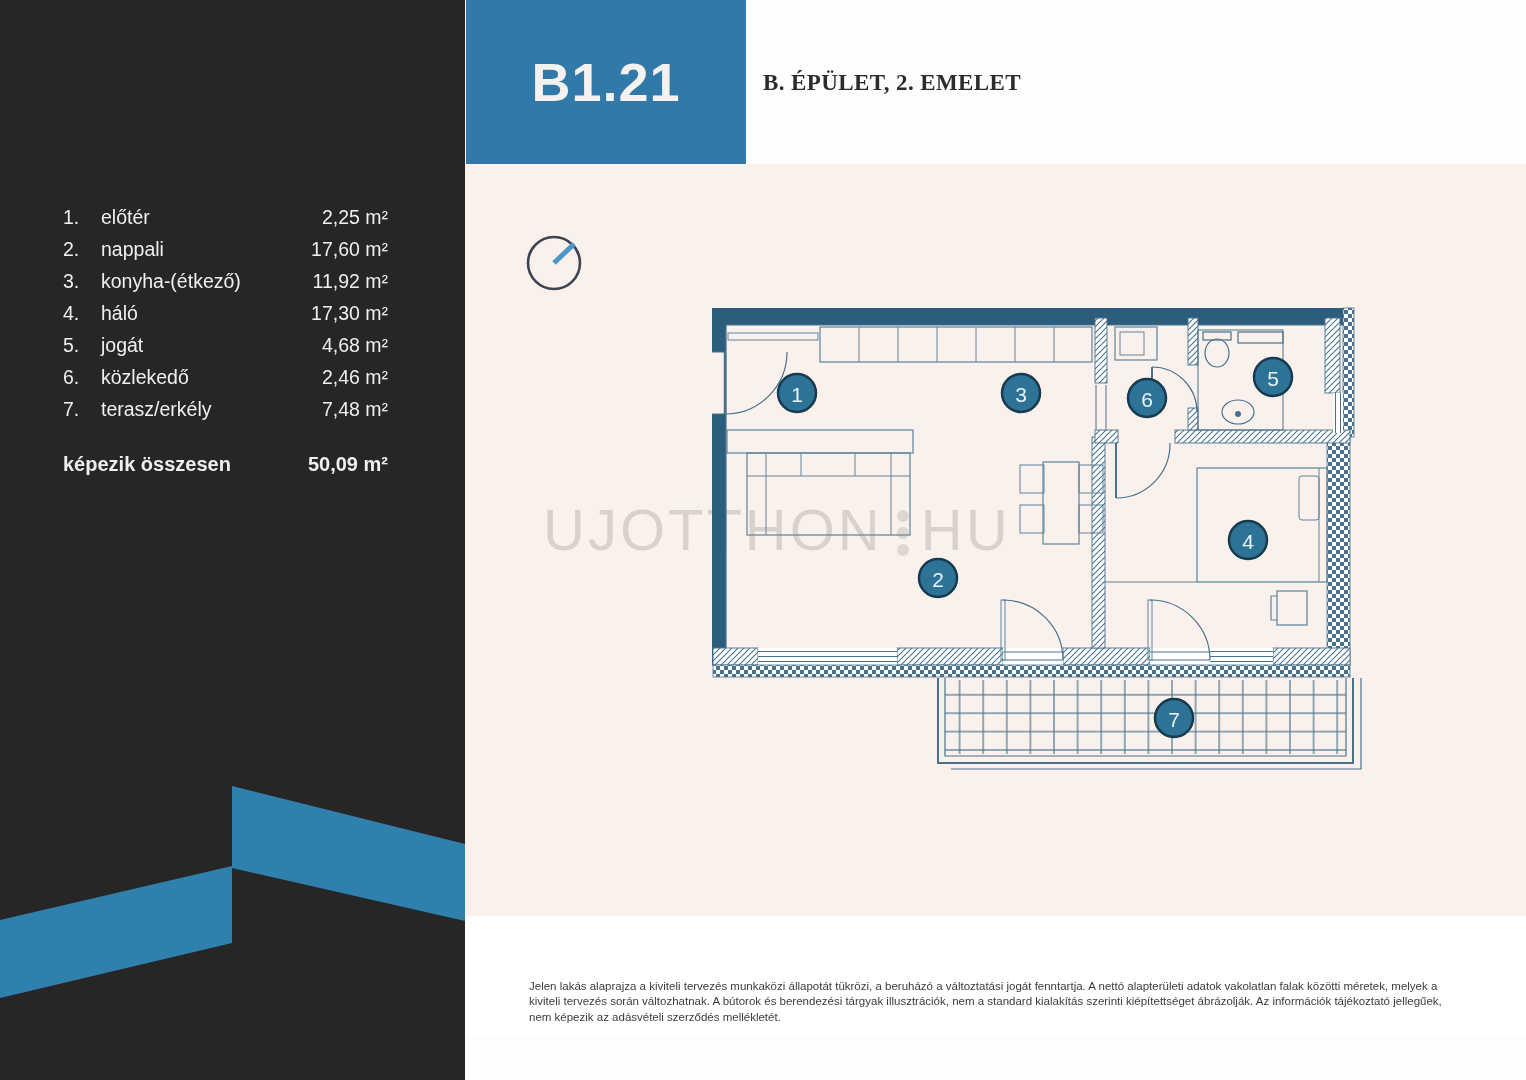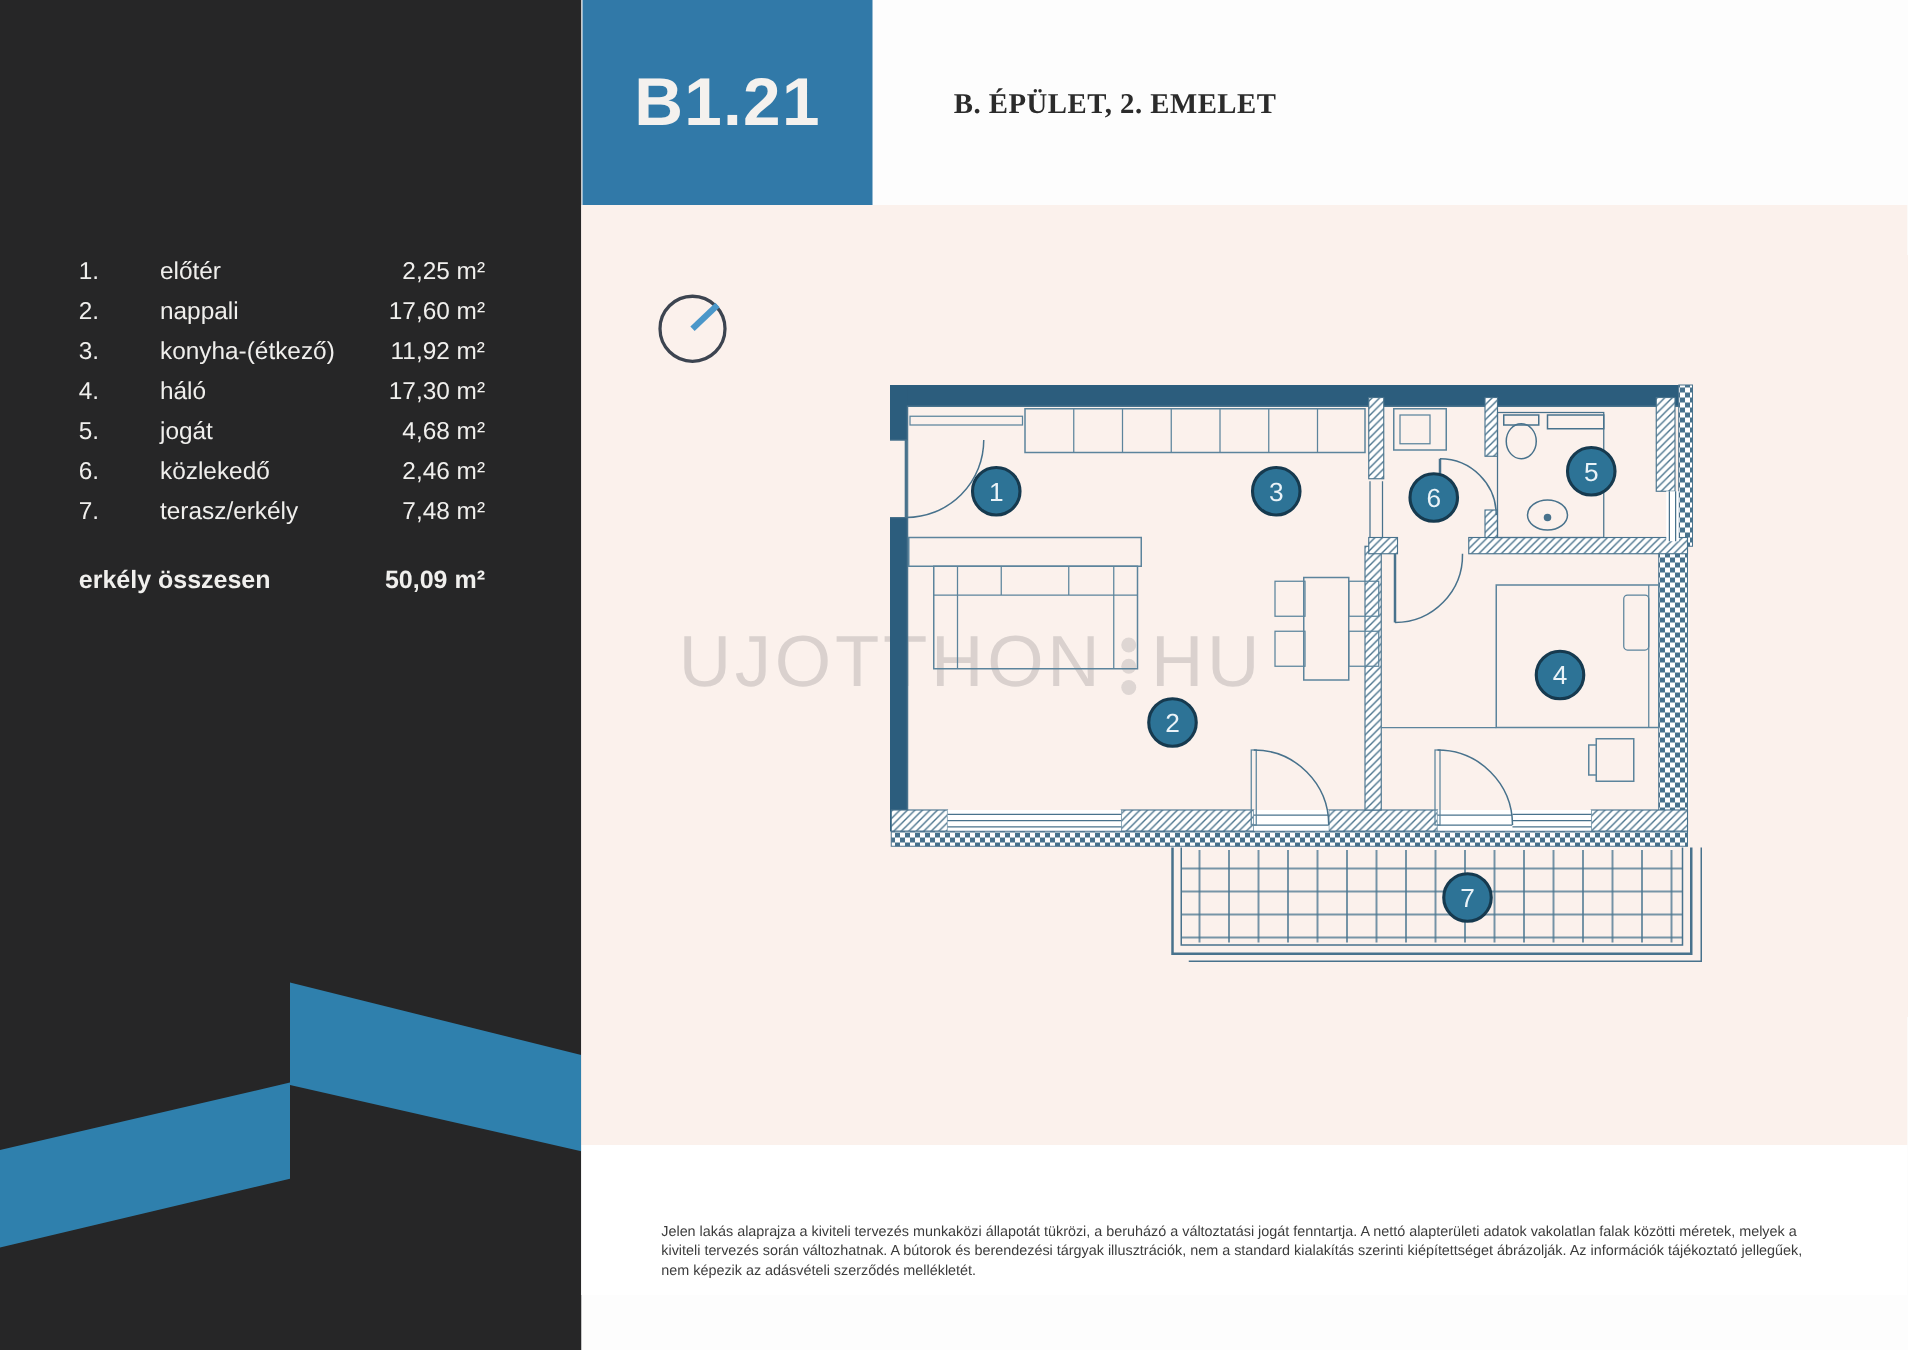--- a/index.html
+++ b/index.html
@@ -19,28 +19,28 @@
   body{
     position:relative;width:1526px;height:1080px;overflow:hidden;
     background:#fdfdfd;font-family:"Liberation Sans","DejaVu Sans",sans-serif;
   }
   
   .dark-panel{position:absolute;left:0;top:0;width:465px;height:1080px;background:var(--panel-bg);}
   .panel-shapes{position:absolute;left:0;top:0;width:465px;height:1080px;}
   .room-list{position:absolute;left:63px;top:206px;width:325px;color:var(--text-light);}
   .room-row{display:flex;align-items:baseline;height:32px;font-size:19.5px;}
   .room-row .num{width:38px;}
-  .room-row .label{flex:1;margin-left:27px;}
+  .room-row .label{flex:1;}
   .room-row .area{text-align:right;white-space:nowrap;}
   .total-row{display:flex;align-items:baseline;margin-top:23px;font-size:20px;font-weight:bold;}
   .total-row .label{flex:1;}
   .total-row .area{text-align:left;white-space:nowrap;}
   
   .unit-box{
-    position:absolute;left:466px;top:0;width:232px;height:164px;background:var(--accent);
+    position:absolute;left:466px;top:0;width:280px;height:164px;background:var(--accent);
     display:flex;align-items:center;justify-content:center;
   }
   .unit-code{font-size:54px;font-weight:bold;color:#f4f1ee;letter-spacing:1px;}
   .subtitle{
     position:absolute;left:763px;top:70px;font-size:23px;font-weight:bold;
     color:var(--text-dark);letter-spacing:.4px;white-space:nowrap;font-family:Liberation Serif, serif;
   }
   
   .main-area{position:absolute;left:465px;top:164px;width:1061px;height:752px;background:var(--plan-bg);}
   .compass{position:absolute;left:524px;top:233px;width:60px;height:60px;z-index:3;}
@@ -107,21 +107,21 @@
       <span class="num">6.</span>
       <span class="label">közlekedő</span>
       <span class="area">2,46 m²</span>
     </div>
     <div class="room-row">
       <span class="num">7.</span>
       <span class="label">terasz/erkély</span>
       <span class="area">7,48 m²</span>
     </div>
     <div class="total-row">
-      <span class="label">erkély összesen</span>
+      <span class="label">képezik összesen</span>
       <span class="area">50,09 m²</span>
     </div>
   </div>
 </div>
 
 <div class="unit-box">
   <span class="unit-code">B1.21</span>
 </div>
 <div class="subtitle">B. ÉPÜLET, 2. EMELET</div>
 

